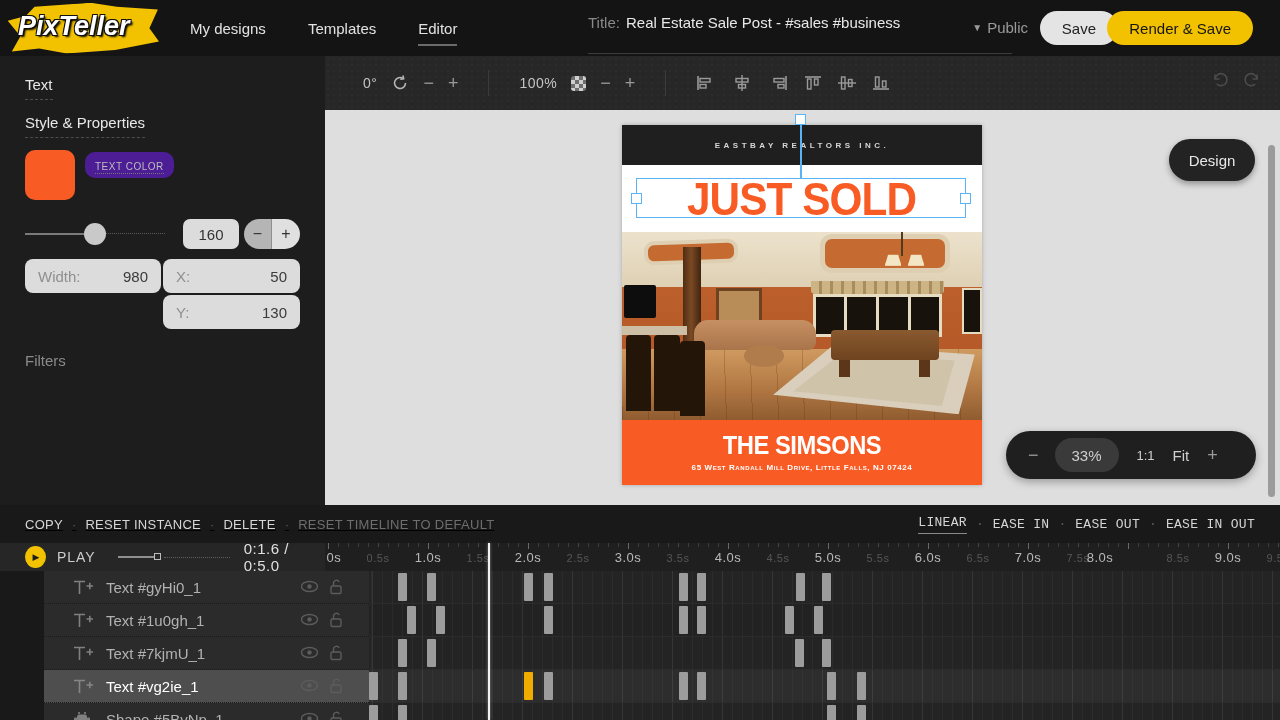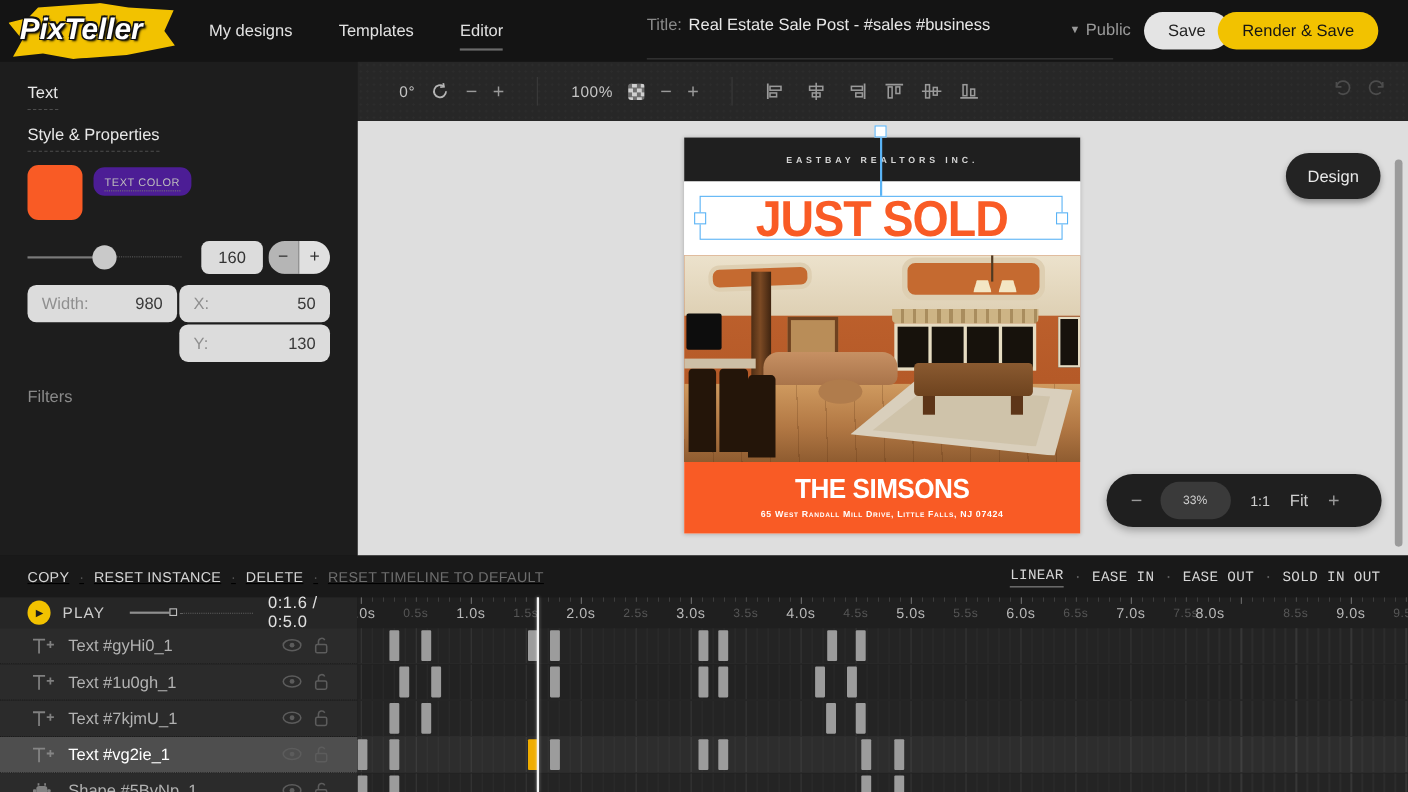--- a/index.html
+++ b/index.html
@@ -125,21 +125,21 @@
   .hl{left:-6px;top:14px;} .hr{right:-6px;top:14px;}
   .rot-stem{position:absolute;left:475px;top:15px;width:1.5px;height:53px;background:var(--selblue);z-index:5;}
   .rot-handle{position:absolute;left:470px;top:4px;width:11px;height:11px;background:#fff;border:1.5px solid var(--selblue);z-index:6;}
 
   .btn-design{position:absolute;left:844px;top:29px;width:86px;height:42px;border-radius:21px;background:#232323;
     color:#e8e8e8;font-size:15px;display:flex;align-items:center;justify-content:center;cursor:pointer;
     box-shadow:0 3px 6px rgba(0,0,0,.35);}
   .zoombar{position:absolute;left:681px;top:321px;width:250px;height:48px;border-radius:24px;background:#1f1f1f;
     display:flex;align-items:center;box-shadow:0 3px 8px rgba(0,0,0,.3);}
   .zb-out{margin-left:22px;color:#9a9a9a;font-size:18px;cursor:pointer;}
-  .zb-level{margin-left:16px;width:64px;height:34px;border-radius:17px;background:#3a3a3a;color:#cfcfcf;font-size:11px;
+  .zb-level{margin-left:16px;width:64px;height:34px;border-radius:17px;background:#3a3a3a;color:#cfcfcf;font-size:15px;
     display:flex;align-items:center;justify-content:center;cursor:pointer;}
   .zb-11{margin-left:18px;color:#cfcfcf;font-size:13px;cursor:pointer;}
   .zb-fit{margin-left:18px;color:#cfcfcf;font-size:15px;cursor:pointer;}
   .zb-in{margin-left:18px;color:#9a9a9a;font-size:18px;cursor:pointer;}
   .scrollbar{position:absolute;left:943px;top:35px;width:7px;height:352px;border-radius:4px;background:#9b9b9b;cursor:grab;}
 
   
   .timeline{position:absolute;left:0;top:505px;width:1280px;height:215px;background:#191919;z-index:25;}
   .tl-actions{position:absolute;left:0;top:0;width:1280px;height:38px;display:flex;align-items:center;}
   .act{color:#d6d6d6;font-size:13px;letter-spacing:.3px;cursor:pointer;}
@@ -162,21 +162,21 @@
 
   .ruler{position:absolute;left:325px;top:38px;width:955px;height:28px;background:#1f1f1f;overflow:hidden;}
   .ruler:before{content:"";position:absolute;left:3px;top:0;right:0;height:4px;
     background:repeating-linear-gradient(90deg,#3d3d3d 0 1px,transparent 1px 10px);}
   .ruler-label{position:absolute;top:7px;transform:translateX(-50%);color:#b9b9b9;font-size:13px;letter-spacing:.5px;}
   .ruler-label.minor{color:#565656;font-size:11px;top:9px;}
   .ruler-tick{position:absolute;top:0;width:1px;height:6px;background:#6a6a6a;}
   .ruler-tick.minor{height:4px;background:#454545;}
 
   .layers{position:absolute;left:0;top:66px;width:1280px;height:149px;overflow:hidden;}
-  .tl-row{display:flex;height:33px;}
+  .tl-row{display:flex;height:33px;padding-left:44px;}
   .tl-label{position:relative;width:325px;flex:none;background:#2b2b2b;border-bottom:1px dotted #1a1a1a;cursor:pointer;}
   .tl-row.selected .tl-label{background:#4e4e4e;}
   .tl-icon{position:absolute;left:28px;top:8px;opacity:.85;}
   .tl-name{position:absolute;left:62px;top:8px;color:#b2b2b2;font-size:15px;}
   .tl-row.selected .tl-name{color:#fff;}
   .tl-eye{position:absolute;left:256px;top:8px;cursor:pointer;}
   .tl-lock{position:absolute;left:284px;top:7px;cursor:pointer;}
   .tl-track{position:relative;flex:1;background:#222222;border-bottom:1px solid #2c2c2c;overflow:hidden;}
   .tl-row:nth-child(odd) .tl-track{background:#242424;}
   .tl-row.selected .tl-track{background:#2d2d2d;}
@@ -395,21 +395,21 @@
           <span class="dot">·</span>
         <span class="act dim">RESET TIMELINE TO DEFAULT</span>
       </div>
       <div class="acts-right">
         <span class="act uline">LINEAR</span>
           <span class="dot">·</span>
         <span class="act">EASE IN</span>
           <span class="dot">·</span>
         <span class="act">EASE OUT</span>
           <span class="dot">·</span>
-        <span class="act">SOLD IN OUT</span>
+        <span class="act">EASE IN OUT</span>
       </div>
     </div>
     <div class="playrow">
       <div class="playbtn">
           <span>▶</span>
         </div>
       <span class="playlabel">PLAY</span>
       <div class="minitrack">
         <div class="seg"></div>
         <div class="mkn"></div>

